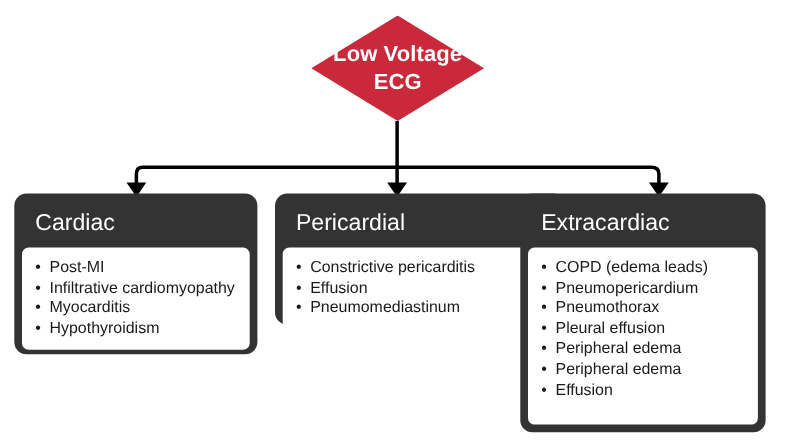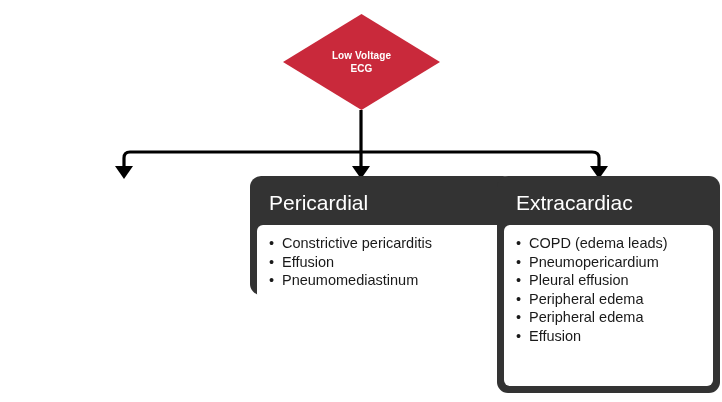--- a/index.html
+++ b/index.html
@@ -37,21 +37,21 @@
     clip-path: polygon(50% 0%, 100% 50%, 50% 100%, 0% 50%);
   }
   .diamond-label {
     position: absolute;
     inset: 0;
     display: flex;
     flex-direction: column;
     align-items: center;
     justify-content: center;
     color: #ffffff;
-    font-size: 10px;
+    font-size: 20px;
     font-weight: bold;
     line-height: 1.32;
     text-align: center;
     letter-spacing: .1px;
     pointer-events: none;
   }
 
   
   .connectors {
     position: absolute;
@@ -103,21 +103,21 @@
     content: "\2022";
     position: absolute;
     left: 2px;
     top: 0;
     font-size: 14.5px;
     line-height: 18.6px;
   }
 
   #card-cardiac     { left: 13px;  top: 176px; width: 221px; height: 146px; }
   #card-pericardial { left: 250px; top: 176px; width: 264px; height: 119px; }
-  #card-extracardiac{ left: 497px; top: 176px; width: 223px; height: 217px; }
+  #card-extracardiac{ left: 473px; top: 176px; width: 223px; height: 217px; }
 </style>
 </head>
 <body>
 
 <div id="diagram">
 
   <div class="diamond-wrap">
     <div class="diamond-shape"></div>
     <div class="diamond-label">
       <span>Low Voltage</span>
@@ -134,38 +134,50 @@
 
       <path d="M361,152 L361,172"></path>
     </g>
     <g fill="#000000" stroke="none">
       <polygon points="115,166 133,166 124,179"></polygon>
       <polygon points="352,166 370,166 361,179"></polygon>
       <polygon points="590,166 608,166 599,179"></polygon>
     </g>
   </svg>
 
+  <div class="card" id="card-cardiac">
+    <div class="card-title">Cardiac</div>
+    <div class="card-body">
+      <ul>
+        <li>Post-MI</li>
+        <li>Infiltrative cardiomyopathy</li>
+        <li>Myocarditis</li>
+        <li>Hypothyroidism</li>
+      </ul>
+    </div>
+  </div>
 
   <div class="card" id="card-pericardial">
     <div class="card-title">Pericardial</div>
     <div class="card-body">
       <ul>
         <li>Constrictive pericarditis</li>
         <li>Effusion</li>
         <li>Pneumomediastinum</li>
       </ul>
     </div>
   </div>
 
   <div class="card" id="card-extracardiac">
     <div class="card-title">Extracardiac</div>
     <div class="card-body">
       <ul>
         <li>COPD (edema leads)</li>
         <li>Pneumopericardium</li>
+        <li>Pneumothorax</li>
         <li>Pleural effusion</li>
         <li>Peripheral edema</li>
         <li>Peripheral edema</li>
         <li>Effusion</li>
       </ul>
     </div>
   </div>
 
 </div>
 

